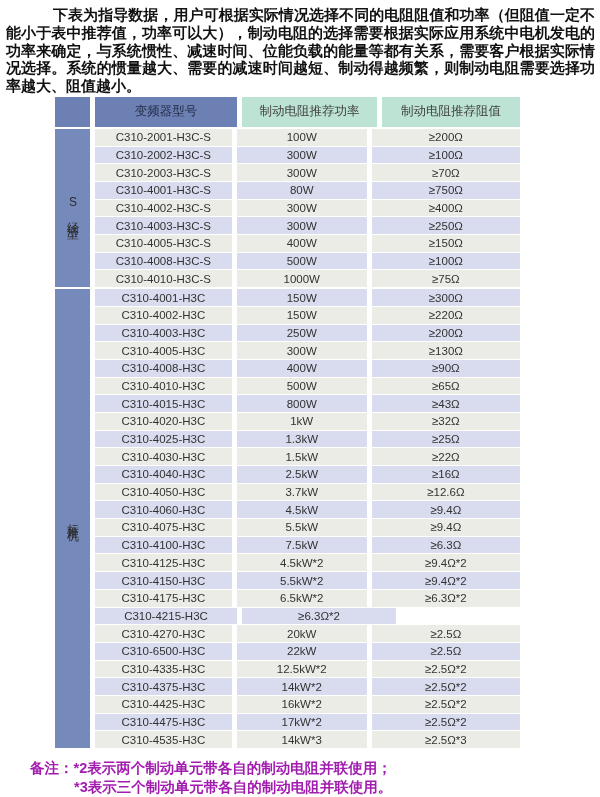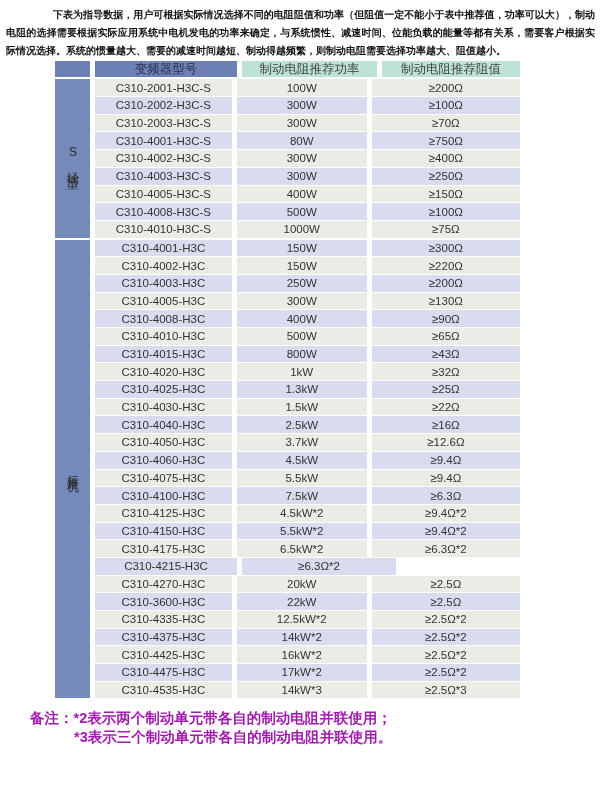--- a/index.html
+++ b/index.html
@@ -10,25 +10,25 @@
     --gray:#ecece6;
   }
   *{ box-sizing:border-box; }
   html,body{ margin:0; padding:0; }
   body{
     width:600px; height:797px; background:#ffffff; overflow:hidden;
     font-family:"Liberation Sans","DejaVu Sans",sans-serif;
   }
   .intro{
     margin:0; padding:6px 5px 0 6px;
-    font-size:10px; font-weight:bold; line-height:17.8px;
+    font-size:15px; font-weight:bold; line-height:17.8px;
     text-indent:47px; text-align:justify; color:#111;
   }
   .btable{ margin:2px 0 0 55px; width:465px; }
-  .header-row{ display:flex; gap:5px; height:16px; margin-bottom:2px; }
+  .header-row{ display:flex; gap:5px; height:30px; margin-bottom:2px; }
   .hcell{
     display:flex; align-items:center; justify-content:center;
     font-size:12.5px; color:#404040; font-weight:400;
   }
   .corner{ width:35px; background:var(--header-blue); }
   .h-model{ width:142px; background:var(--header-blue); color:#242e4b; }
   .h-power{ width:135px; background:var(--mint); }
   .h-res{ width:138px; background:var(--mint); }
   .group{ display:flex; gap:5px; margin-bottom:2px; }
   .group:last-child{ margin-bottom:0; }
@@ -218,21 +218,21 @@
             <div class="row alt">
               <div class="cell c-model">C310-4215-H3C</div>
               <div class="cell c-resistance">≥6.3Ω*2</div>
             </div>
             <div class="row base">
               <div class="cell c-model">C310-4270-H3C</div>
               <div class="cell c-power">20kW</div>
               <div class="cell c-resistance">≥2.5Ω</div>
             </div>
             <div class="row alt">
-              <div class="cell c-model">C310-3600-H3C</div>
+              <div class="cell c-model">C310-6500-H3C</div>
               <div class="cell c-power">22kW</div>
               <div class="cell c-resistance">≥2.5Ω</div>
             </div>
             <div class="row base">
               <div class="cell c-model">C310-4335-H3C</div>
               <div class="cell c-power">12.5kW*2</div>
               <div class="cell c-resistance">≥2.5Ω*2</div>
             </div>
             <div class="row alt">
               <div class="cell c-model">C310-4375-H3C</div>

